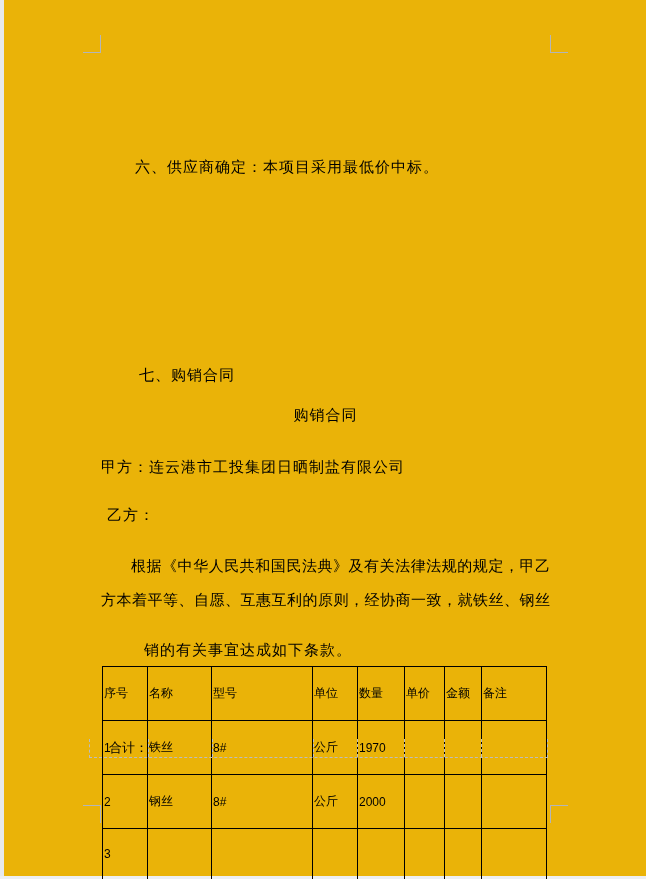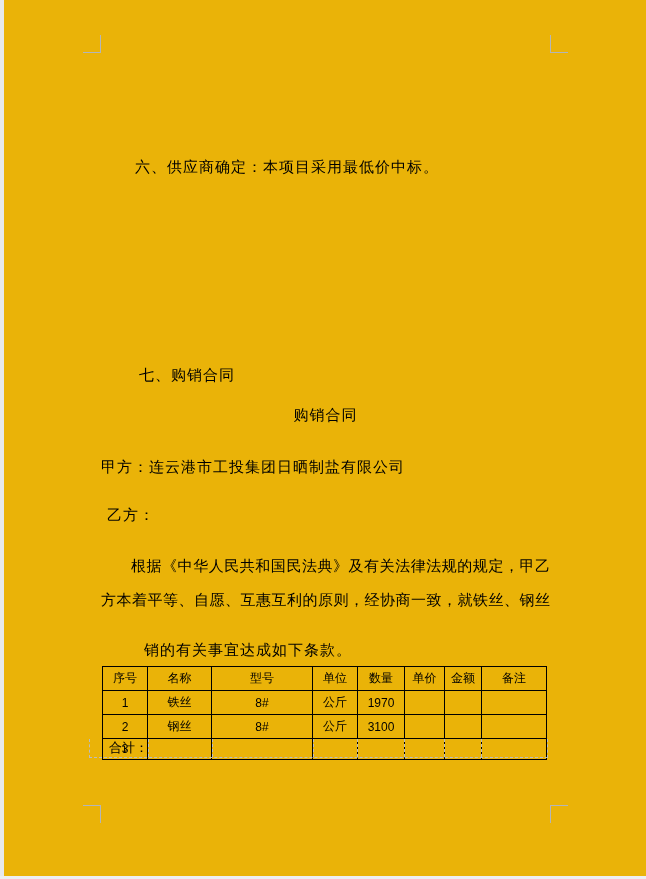--- a/index.html
+++ b/index.html
@@ -60,24 +60,23 @@
   .goods-table {
     position: absolute;
     left: 102px; top: 666px;
     border-collapse: collapse;
     table-layout: fixed;
     width: 445px;
     font-size: 12px;
   }
   .goods-table td {
     border: 1px solid #000;
-    text-align: center;
     vertical-align: middle;
     height: 18px;
-    padding: 3px 1px;
+    padding: 18px 1px;
     overflow: hidden;
     white-space: nowrap;
   }
   .goods-table tr.hdr td { height: 18px; }
   .goods-table tr.r1 td { height: 19px; }
 
   .total-row {
     position: absolute;
     left: 89px; top: 739px;
     width: 459px; height: 19px;
@@ -161,21 +160,21 @@
       <td>1970</td>
       <td></td>
       <td></td>
       <td></td>
     </tr>
     <tr>
       <td>2</td>
       <td>钢丝</td>
       <td>8#</td>
       <td>公斤</td>
-      <td>3100</td>
+      <td>2000</td>
       <td></td>
       <td></td>
       <td></td>
     </tr>
     <tr>
       <td>3</td>
       <td></td>
       <td></td>
       <td></td>
       <td></td>

